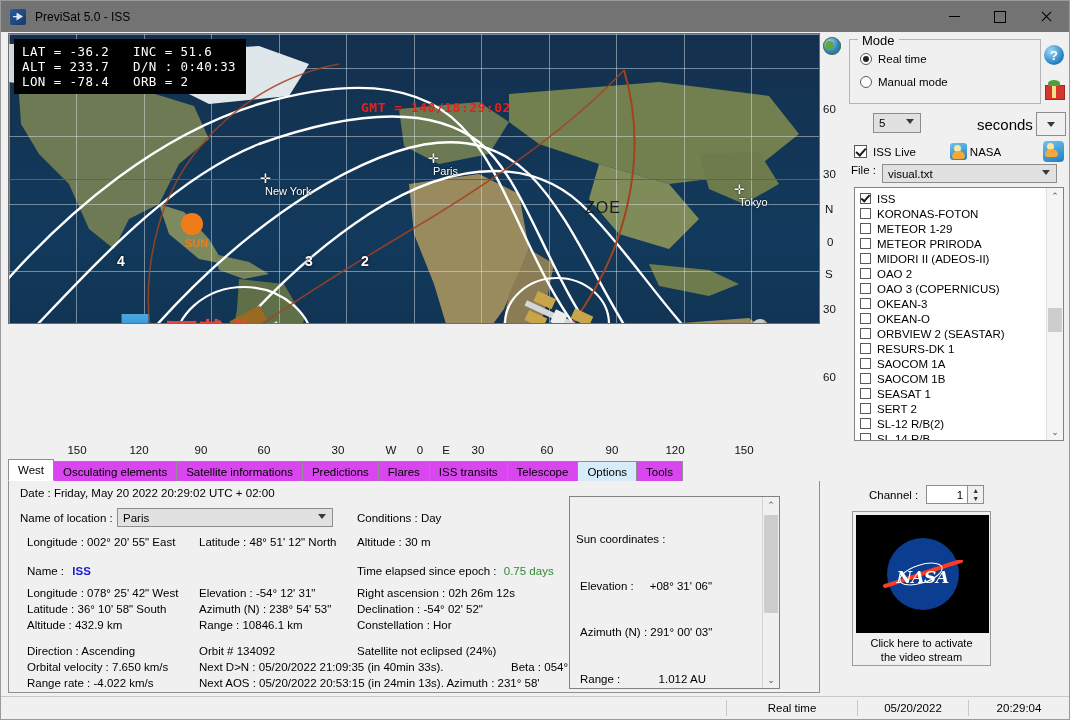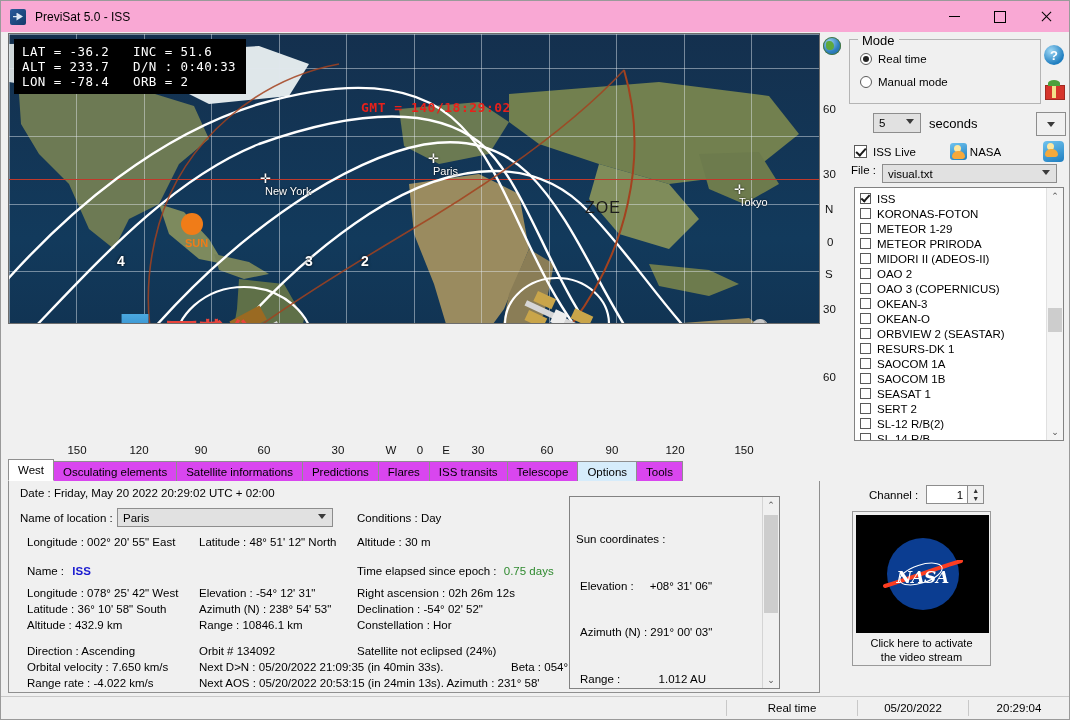--- a/index.html
+++ b/index.html
@@ -1,20 +1,20 @@
 <!DOCTYPE html>
 <html><head>
 <meta charset="utf-8">
 <style>
   html,body{margin:0;padding:0;background:#fff;}
   body{width:1070px;height:720px;overflow:hidden;font-family:"Liberation Sans",sans-serif;font-size:12px;color:#000;}
   .app{position:relative;width:1070px;height:720px;background:#f0f0f0;border:1px solid #9a9a9a;box-sizing:border-box;}
 
   
-  .titlebar{height:31px;background:#f9a8d4;display:flex;align-items:center;position:relative;}
+  .titlebar{height:31px;background:#737373;display:flex;align-items:center;position:relative;}
   .tb-icon{width:16px;height:16px;margin-left:9px;margin-right:9px;background:linear-gradient(135deg,#2a5b9c,#143a6b);border-radius:2px;position:relative;flex:none;}
   .tb-icon:after{content:"";position:absolute;left:3px;top:4px;width:10px;height:8px;background:#dfe9f5;clip-path:polygon(0 45%,35% 45%,35% 0,100% 50%,35% 100%,35% 58%,0 58%);}
   .tb-title{font-size:12px;color:#000;}
   .tb-btns{position:absolute;right:0;top:0;height:31px;display:flex;}
   .tb-btn{width:46px;height:31px;display:flex;align-items:center;justify-content:center;color:#000;font-size:13px;}
   .glyph-min{width:11px;height:1px;background:#000;display:block;}
   .glyph-max{width:10px;height:10px;border:1px solid #000;display:block;}
   .glyph-close{position:relative;width:12px;height:12px;display:block;}
   .glyph-close:before,.glyph-close:after{content:"";position:absolute;left:0;top:5px;width:13px;height:1px;background:#000;}
   .glyph-close:before{transform:rotate(45deg);}
@@ -84,21 +84,21 @@
   .radio-row{position:absolute;left:10px;display:flex;align-items:center;font-size:11.5px;}
   .radio{width:12px;height:12px;border-radius:50%;border:1px solid #5a5a5a;background:#fff;margin-right:6px;position:relative;box-sizing:border-box;}
   .radio.on:after{content:"";position:absolute;left:2px;top:2px;width:6px;height:6px;border-radius:50%;background:#222;}
   .help-ico{position:absolute;left:1043px;top:44px;width:20px;height:20px;border-radius:50%;background:radial-gradient(circle at 35% 30%,#9fd8f5,#1f7ec0 70%);color:#fff;font-size:13px;font-weight:bold;display:flex;align-items:center;justify-content:center;}
   .gift-ico{position:absolute;left:1043px;top:78px;width:20px;height:20px;}
   .gift-box{position:absolute;left:1px;top:6px;width:18px;height:13px;background:#d6352c;border:1px solid #a02a22;}
   .gift-band{position:absolute;left:8px;top:6px;width:4px;height:13px;background:#f3e08b;}
   .gift-bow{position:absolute;left:4px;top:1px;width:12px;height:6px;background:#4ea03c;border-radius:50% 50% 0 0;}
 
   .sec-combo{position:absolute;left:872px;top:112px;width:48px;height:20px;}
-  .sec-lbl{position:absolute;left:928px;top:115px;font-size:13px;}
+  .sec-lbl{position:absolute;left:976px;top:115px;font-size:15px;}
   .big-drop{position:absolute;left:1035px;top:111px;width:28px;height:22px;border:1px solid #8d8d8d;background:#f0f0f0;display:flex;align-items:center;justify-content:center;}
 
   .chk{width:13px;height:13px;border:1px solid #5a5a5a;background:#fff;display:inline-block;position:relative;box-sizing:border-box;vertical-align:middle;}
   .chk.on:after{content:"";position:absolute;left:3px;top:0px;width:4px;height:8px;border:solid #1a1a1a;border-width:0 2px 2px 0;transform:rotate(42deg);}
   .isslive{position:absolute;left:853px;top:142px;display:flex;align-items:center;font-size:11.5px;}
   .nasa-ico{width:17px;height:17px;border-radius:3px;background:linear-gradient(160deg,#6fc3ef,#1f7ec0);position:relative;overflow:hidden;flex:none;}
   .nasa-ico:after{content:"";position:absolute;left:2px;top:8px;width:13px;height:8px;background:#f5a93c;border-radius:7px 7px 3px 3px;}
   .nasa-ico:before{content:"";position:absolute;left:4px;top:2px;width:7px;height:7px;border-radius:50%;background:#fde7a0;}
   .nasa-big{position:absolute;left:1042px;top:140px;width:21px;height:21px;border-radius:4px;}
 

